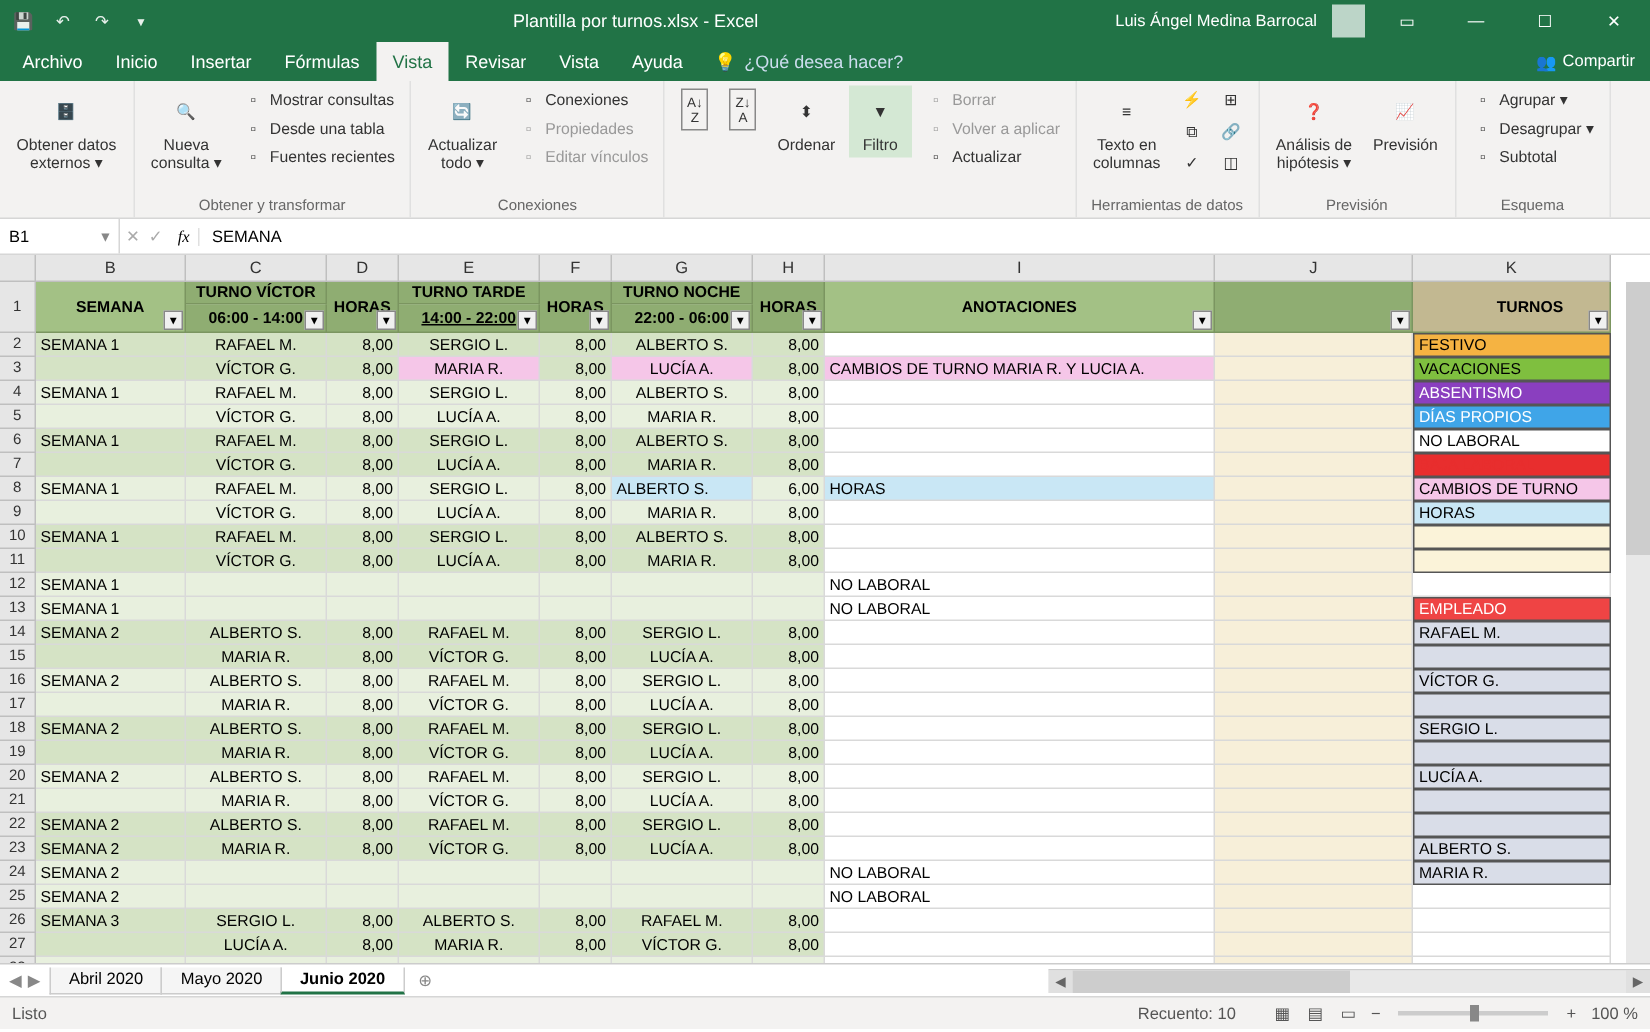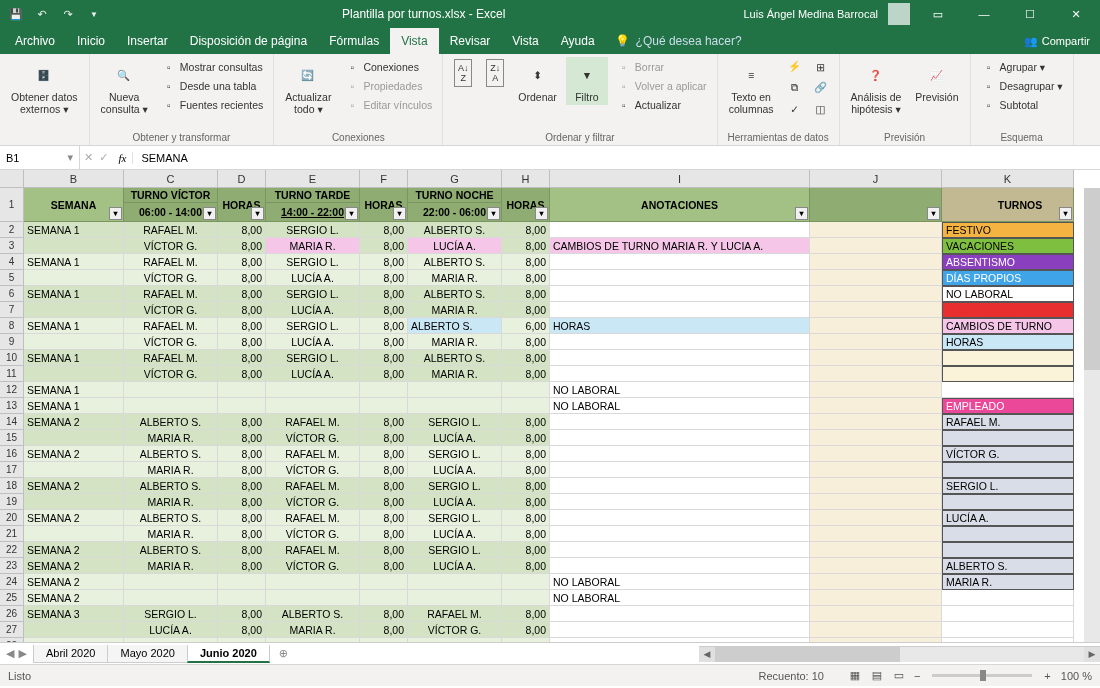--- a/index.html
+++ b/index.html
@@ -85,21 +85,20 @@
     <div class="win-btn">☐</div>
     <div class="win-btn">✕</div>
   </div>
 </div>
 
 <div class="ribbon-tabs">
   <div id="tabs-container" style="display:flex">
       <div class="tab">Archivo</div>
       <div class="tab">Inicio</div>
       <div class="tab">Insertar</div>
-      <div class="tab">Disposición de página</div>
       <div class="tab">Fórmulas</div>
       <div class="tab active">Vista</div>
       <div class="tab">Revisar</div>
       <div class="tab">Vista</div>
       <div class="tab">Ayuda</div>
     </div>
   <div class="tellme">
     <span>💡</span>
     <span>¿Qué desea hacer?</span>
   </div>
@@ -193,21 +192,20 @@
           <div class="rbtn-sm gray">
             <div class="ico">▫</div>
             <span>Volver a aplicar</span>
           </div>
           <div class="rbtn-sm">
             <div class="ico">▫</div>
             <span>Actualizar</span>
           </div>
         </div>
     </div>
-    <div class="label">Ordenar y filtrar</div>
   </div>
   <div class="ribbon-group">
     <div class="body">
       <div class="rbtn">
           <div class="ico">≡</div>
           <span style="white-space:pre">Texto en
 columnas</span>
         </div>
       <div class="vstack" style="gap:2px">
         <div style="display:flex;gap:2px">
@@ -486,21 +484,21 @@
         <div class="rh">13</div>
         <div class="cell  shade" style="width: 100px;">SEMANA 1</div>
         <div class="cell c shade" style="width: 94px;"></div>
         <div class="cell r shade" style="width: 48px;"></div>
         <div class="cell c shade" style="width: 94px;"></div>
         <div class="cell r shade" style="width: 48px;"></div>
         <div class="cell c shade" style="width: 94px;"></div>
         <div class="cell r shade" style="width: 48px;"></div>
         <div class="cell " style="width: 260px;">NO LABORAL</div>
         <div class="cell c col-j" style="width: 132px;"></div>
-        <div class="cell " style="width: 132px; background: #ec4899; color: rgb(255, 255, 255); border: 1px solid rgb(85, 85, 85);">EMPLEADO</div>
+        <div class="cell " style="width: 132px; background: #ef4444; color: rgb(255, 255, 255); border: 1px solid rgb(85, 85, 85);">EMPLEADO</div>
       </div>
       <div class="row row-alt0">
         <div class="rh">14</div>
         <div class="cell  shade" style="width: 100px;">SEMANA 2</div>
         <div class="cell c shade" style="width: 94px;">ALBERTO S.</div>
         <div class="cell r shade" style="width: 48px;">8,00</div>
         <div class="cell c shade" style="width: 94px;">RAFAEL M.</div>
         <div class="cell r shade" style="width: 48px;">8,00</div>
         <div class="cell c shade" style="width: 94px;">SERGIO L.</div>
         <div class="cell r shade" style="width: 48px;">8,00</div>

